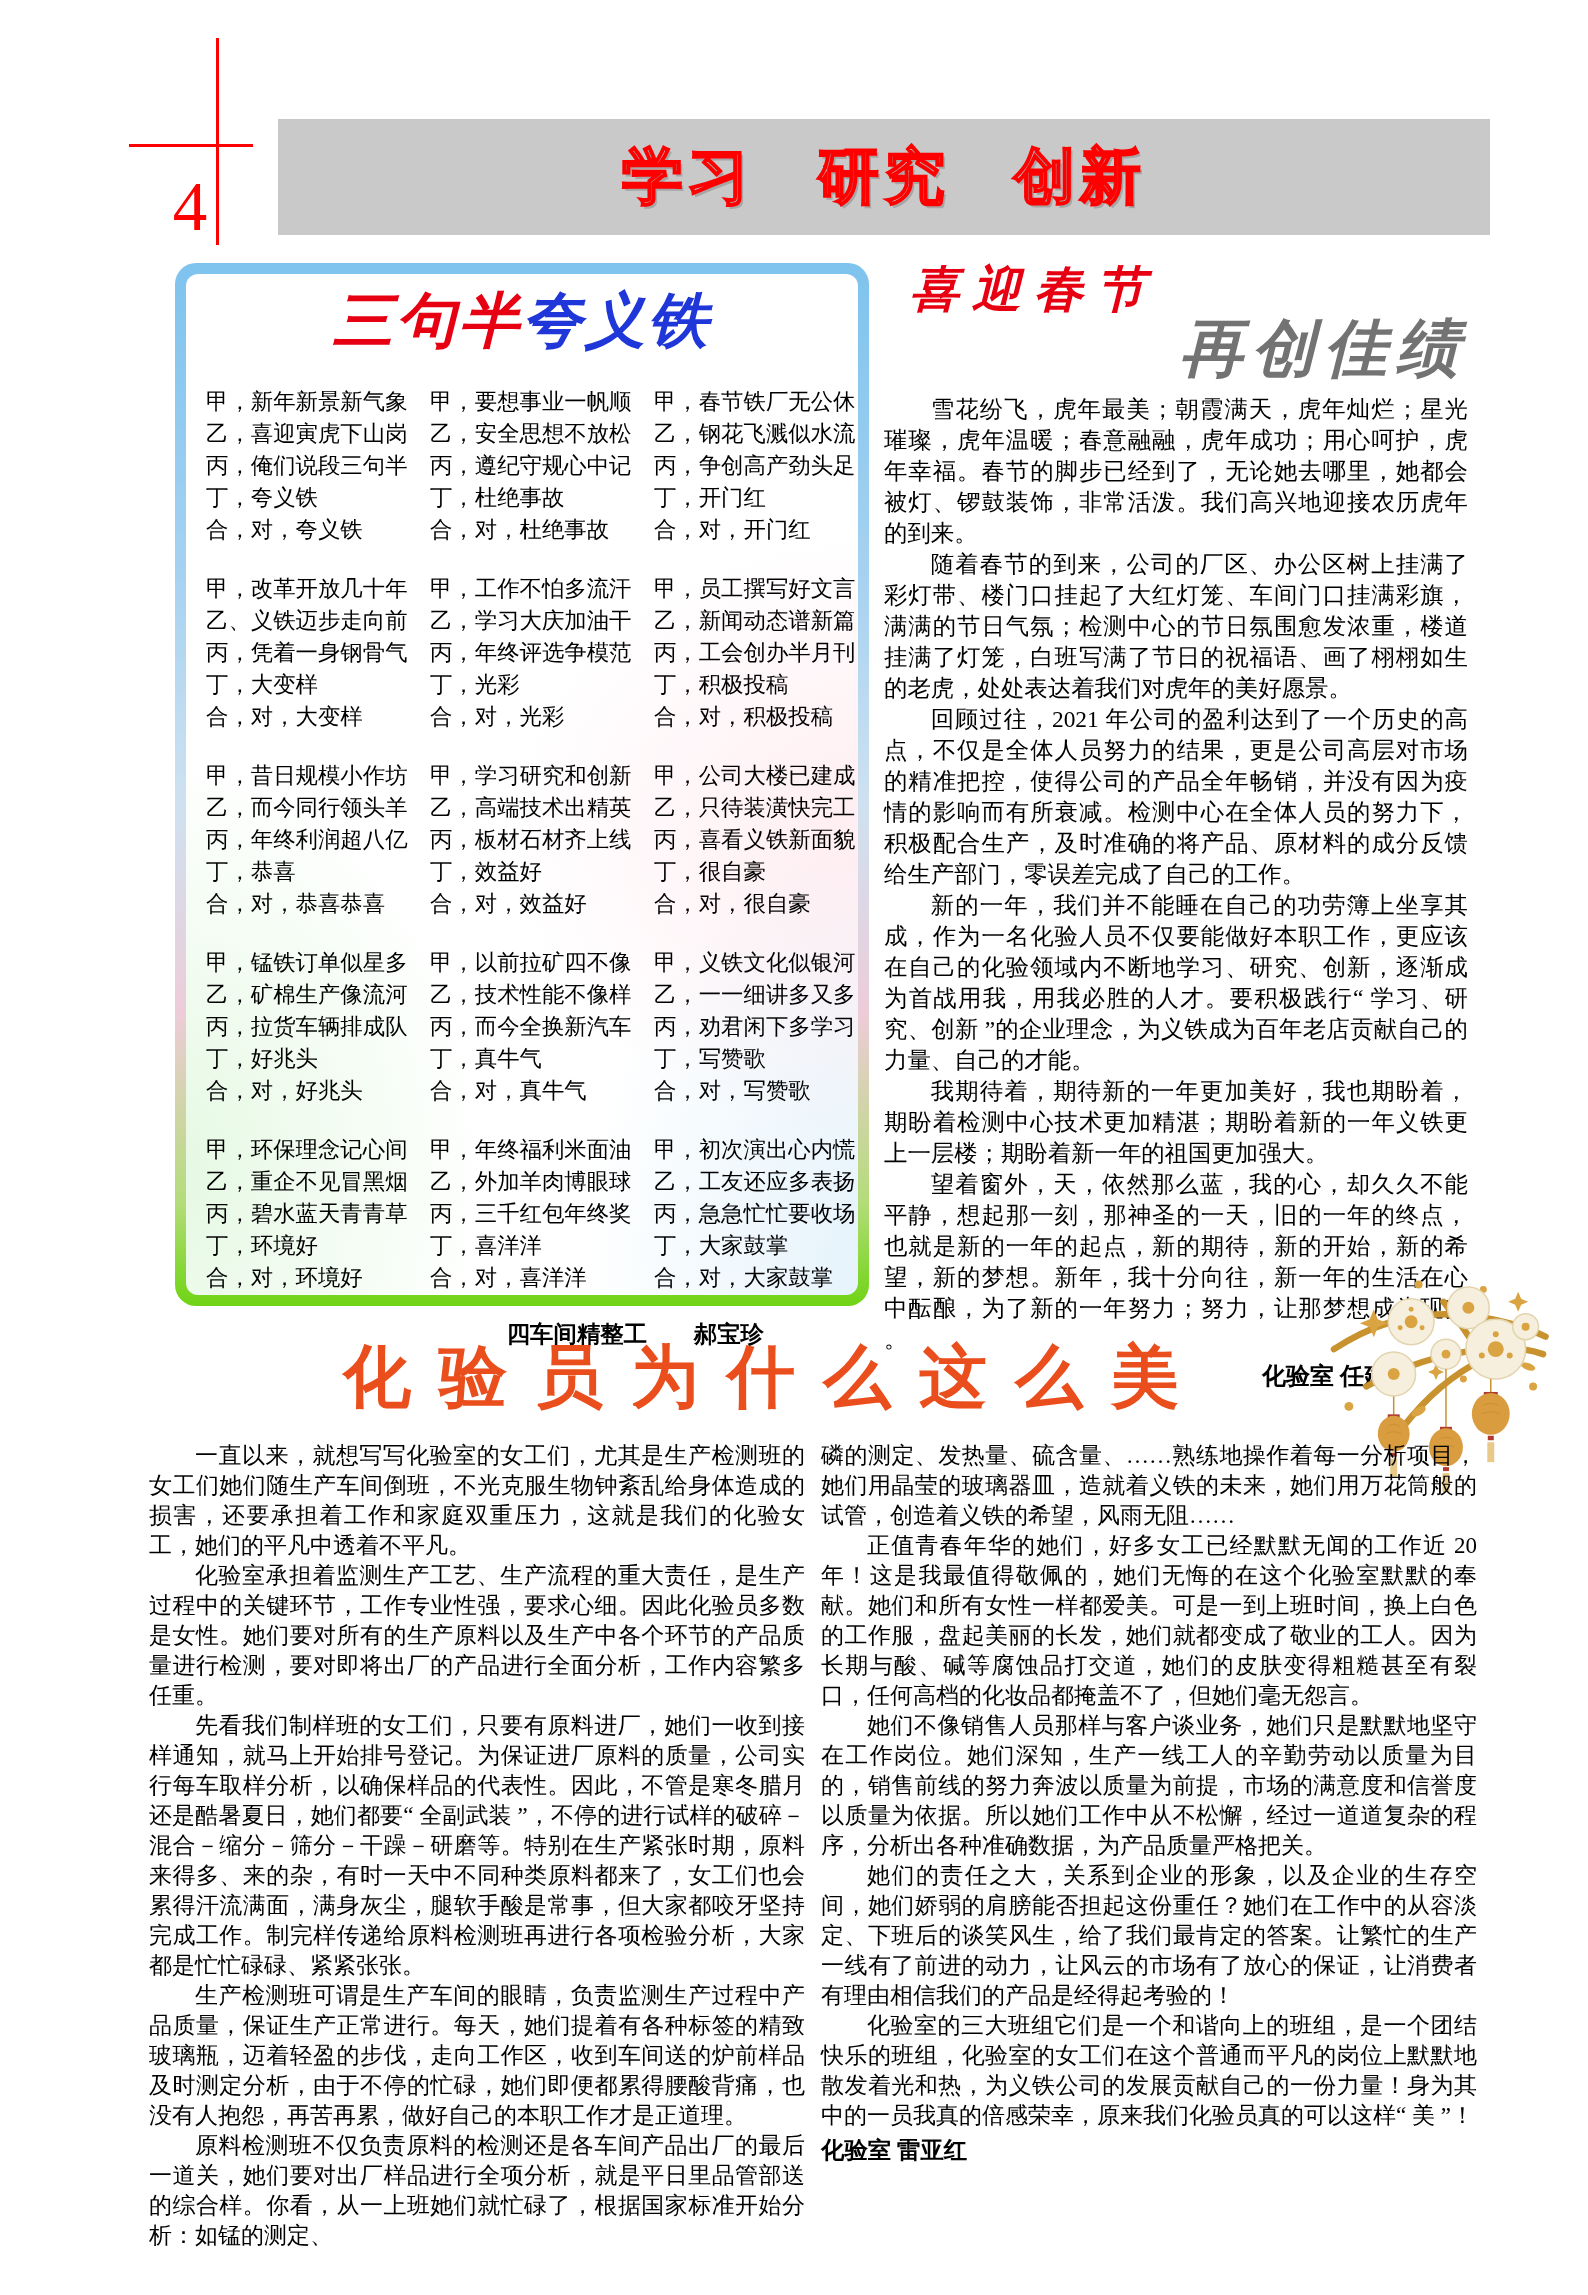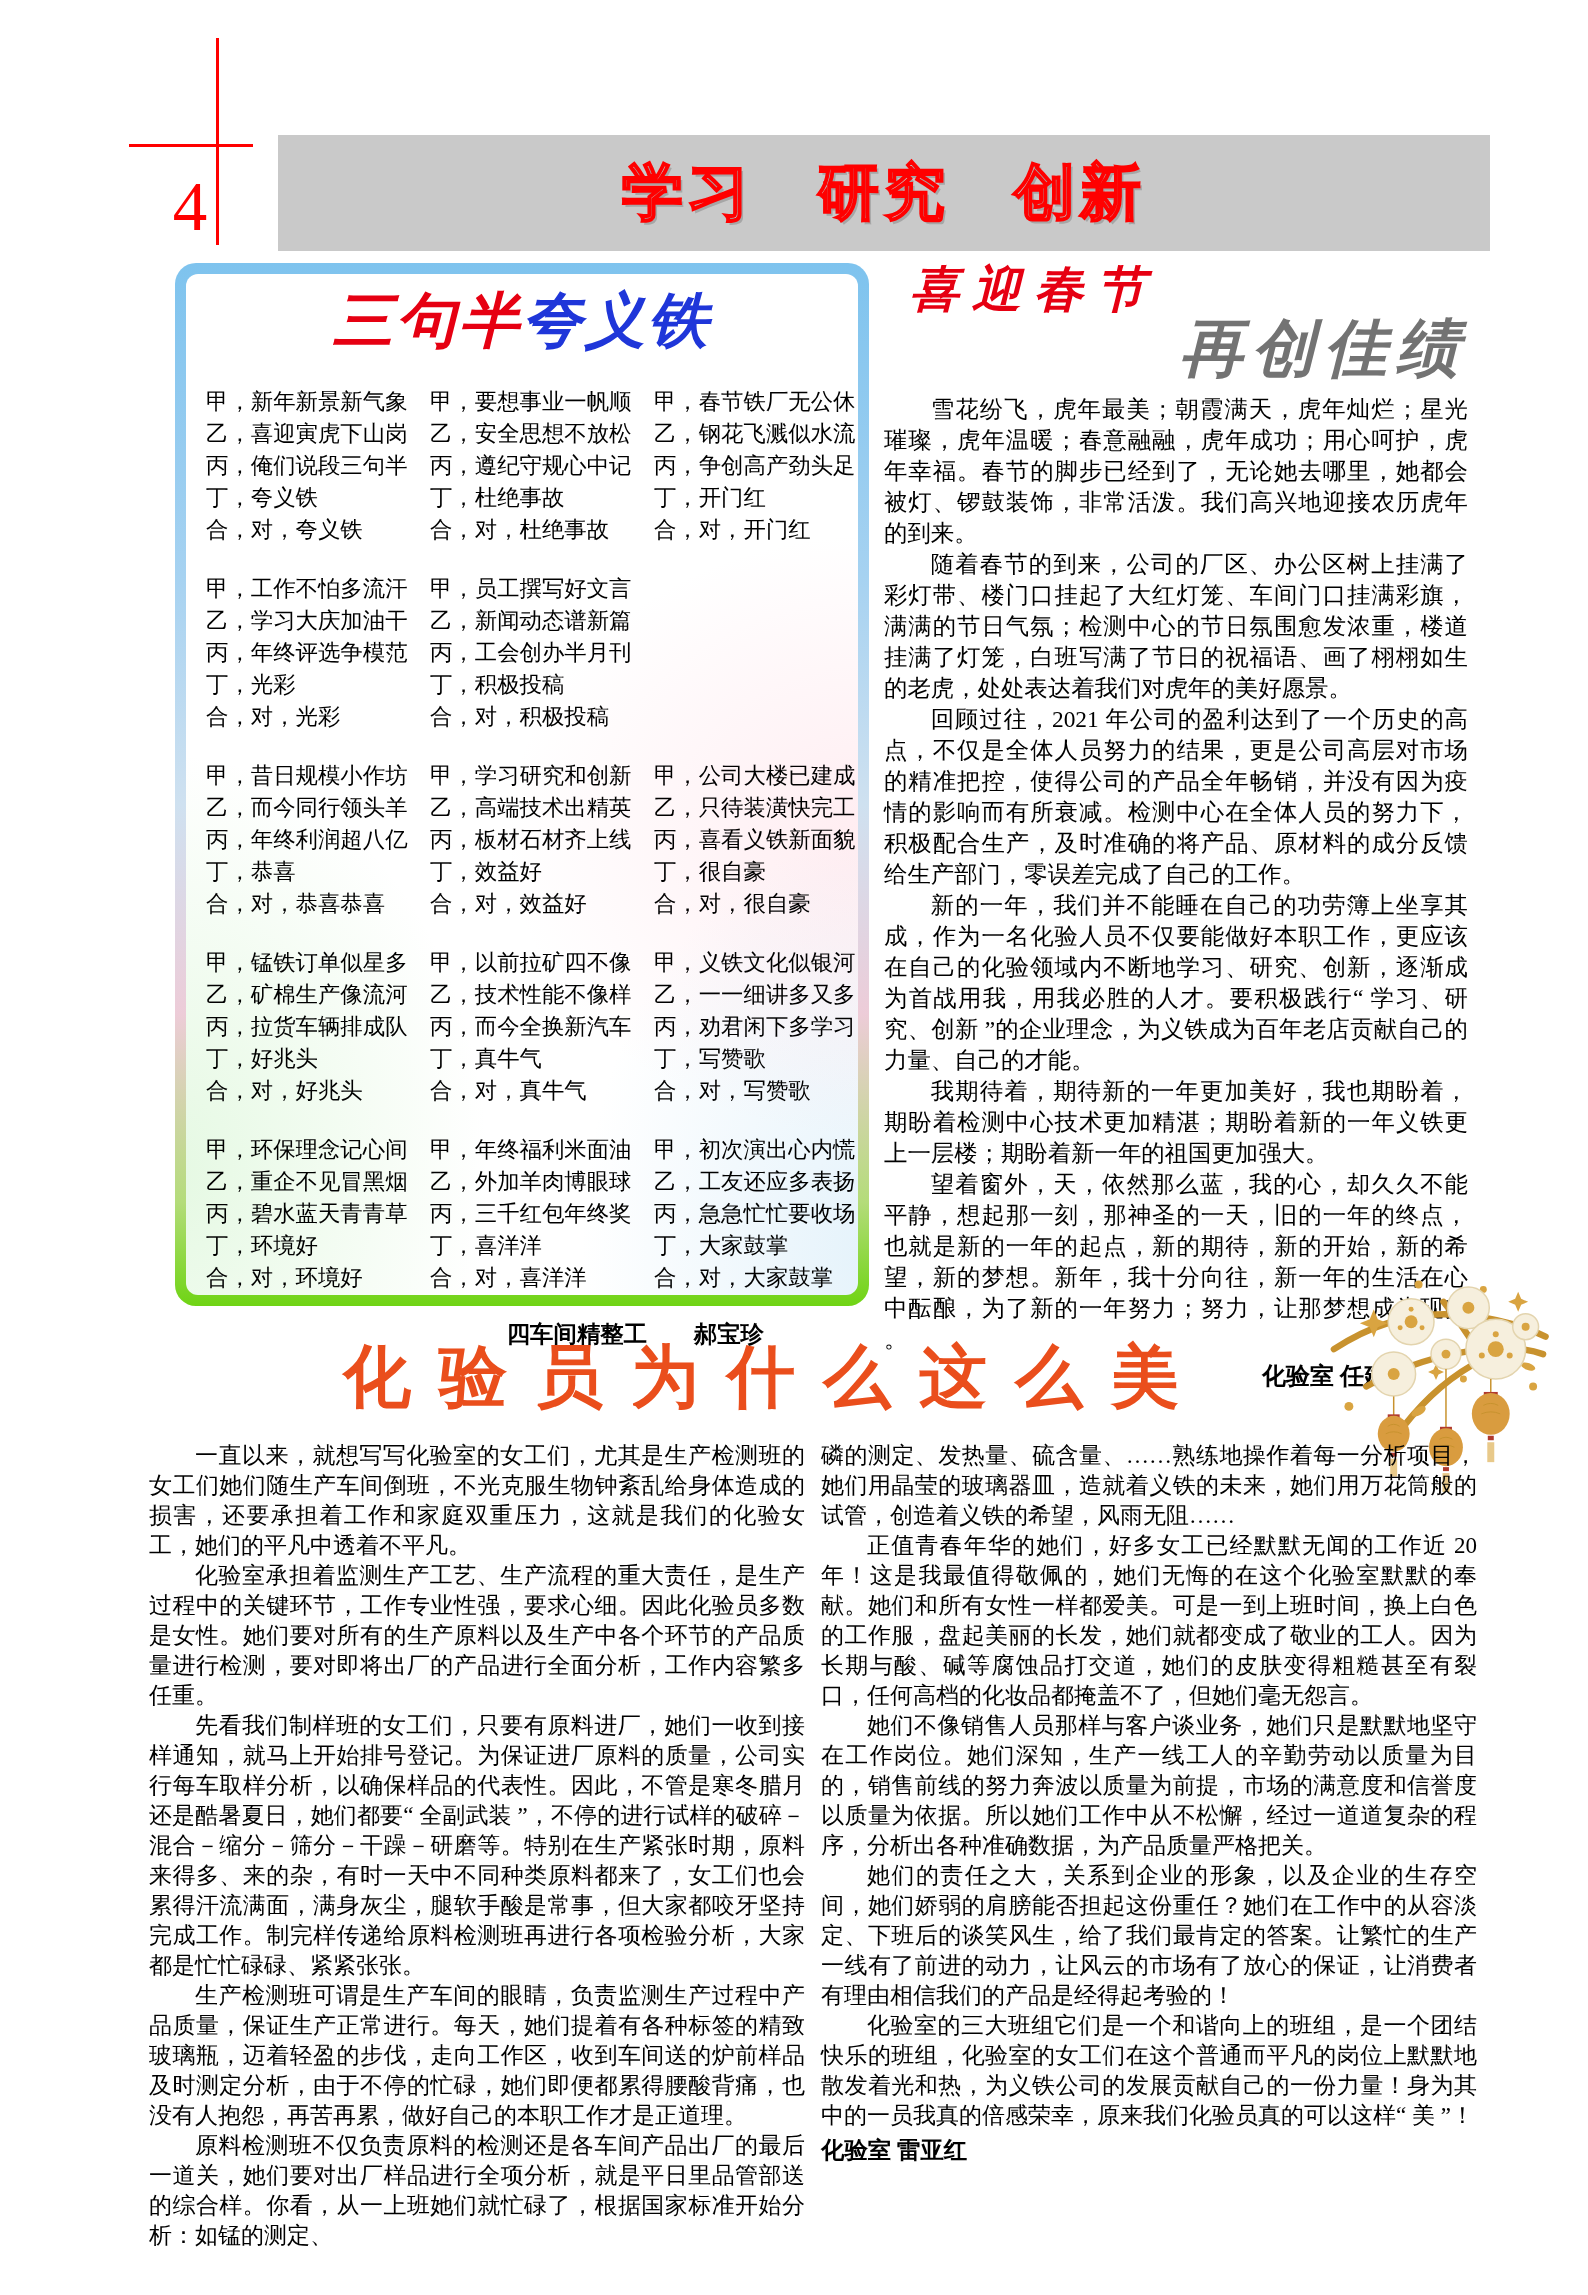--- a/index.html
+++ b/index.html
@@ -7,21 +7,21 @@
         font-family:"Liberation Serif","DejaVu Serif",serif;color:#000;}
   .abs{position:absolute;}
 
   
   .crop-line{background:#ff0000;}
   #folio{left:160px;top:168px;width:60px;text-align:center;font-size:69px;color:#f00;
          font-family:"Liberation Serif",serif;}
 
   
   #banner{left:278px;top:119px;width:1212px;height:116px;background:#c9c9c9;
-          display:flex;align-items:center;justify-content:center;gap:64px;margin-top:16px;}
+          display:flex;align-items:center;justify-content:center;gap:64px;}
   .banner-word{font-family:"DejaVu Sans","Liberation Sans",sans-serif;font-weight:bold;
           font-size:61px;letter-spacing:5px;color:#ff0000;
           -webkit-text-fill-color:transparent;-webkit-text-stroke:2px #ff0000;
           text-shadow:2.5px 3px 0 rgba(125,125,125,.45);}
 
   
   #sj-frame{left:175px;top:263px;width:694px;height:1043px;border-radius:21px;padding:11px;
             box-sizing:border-box;
             background:linear-gradient(180deg,#7ec3ee 0%,#a6d2f1 30%,#cfe1f0 52%,#edccd8 72%,#b4dc7a 90%,#6fd414 100%);}
   #sj-inner{width:100%;height:100%;border-radius:12px;box-sizing:border-box;padding:4px 0 0 0;
@@ -102,20 +102,27 @@
         <div class="sj-col">
           <div class="sj-line">甲，春节铁厂无公休</div>
           <div class="sj-line">乙，钢花飞溅似水流</div>
           <div class="sj-line">丙，争创高产劲头足</div>
           <div class="sj-line">丁，开门红</div>
           <div class="sj-line">合，对，开门红</div>
         </div>
       </div>
 
       <div class="sj-group">
+        <div class="sj-col">
+          <div class="sj-line">甲，改革开放几十年</div>
+          <div class="sj-line">乙、义铁迈步走向前</div>
+          <div class="sj-line">丙，凭着一身钢骨气</div>
+          <div class="sj-line">丁，大变样</div>
+          <div class="sj-line">合，对，大变样</div>
+        </div>
         <div class="sj-col">
           <div class="sj-line">甲，工作不怕多流汗</div>
           <div class="sj-line">乙，学习大庆加油干</div>
           <div class="sj-line">丙，年终评选争模范</div>
           <div class="sj-line">丁，光彩</div>
           <div class="sj-line">合，对，光彩</div>
         </div>
         <div class="sj-col">
           <div class="sj-line">甲，员工撰写好文言</div>
           <div class="sj-line">乙，新闻动态谱新篇</div>

